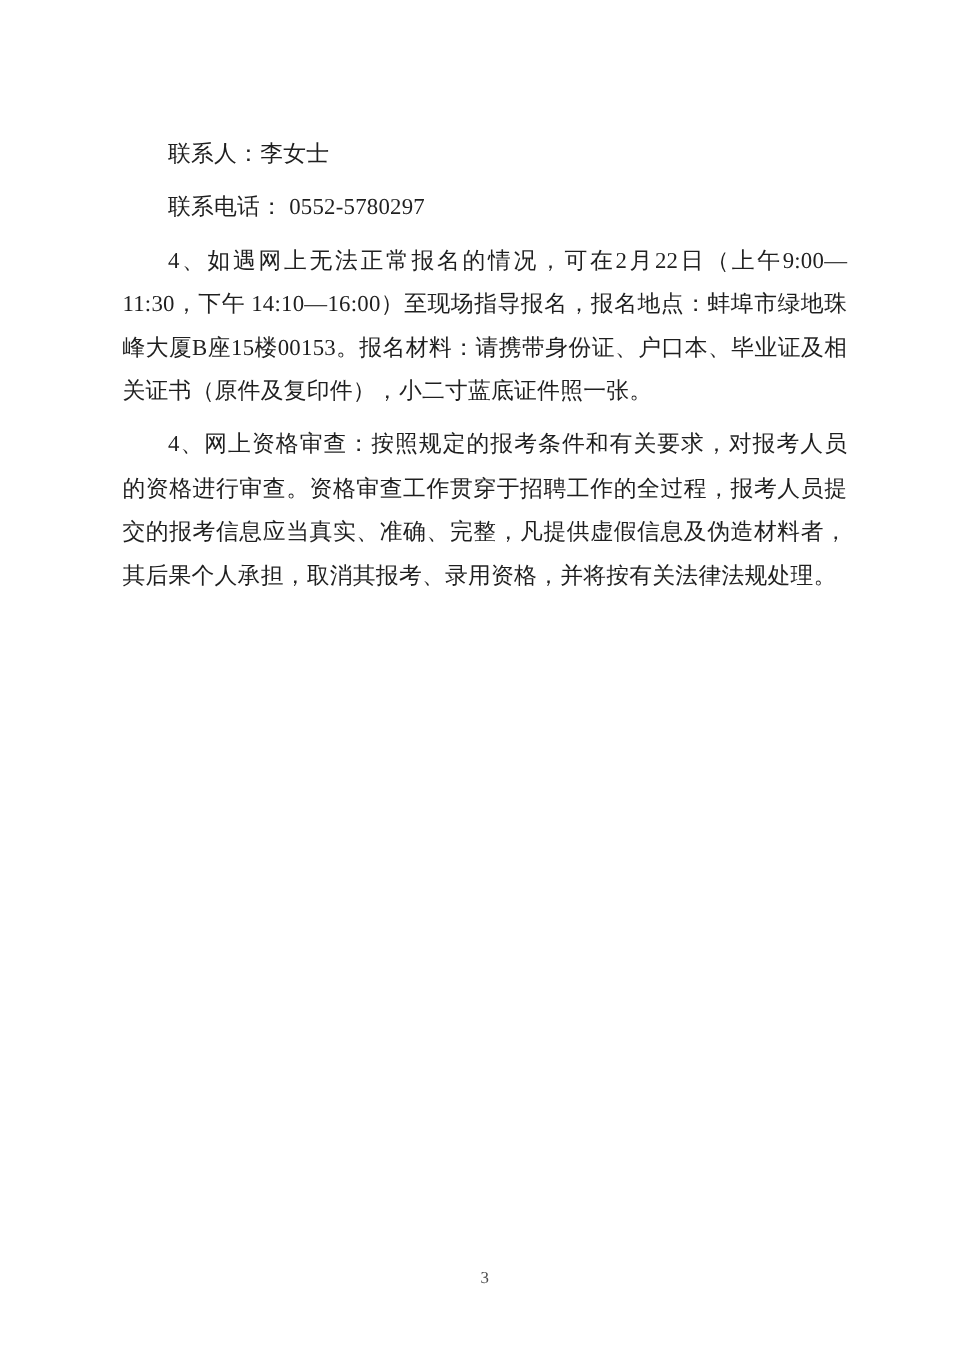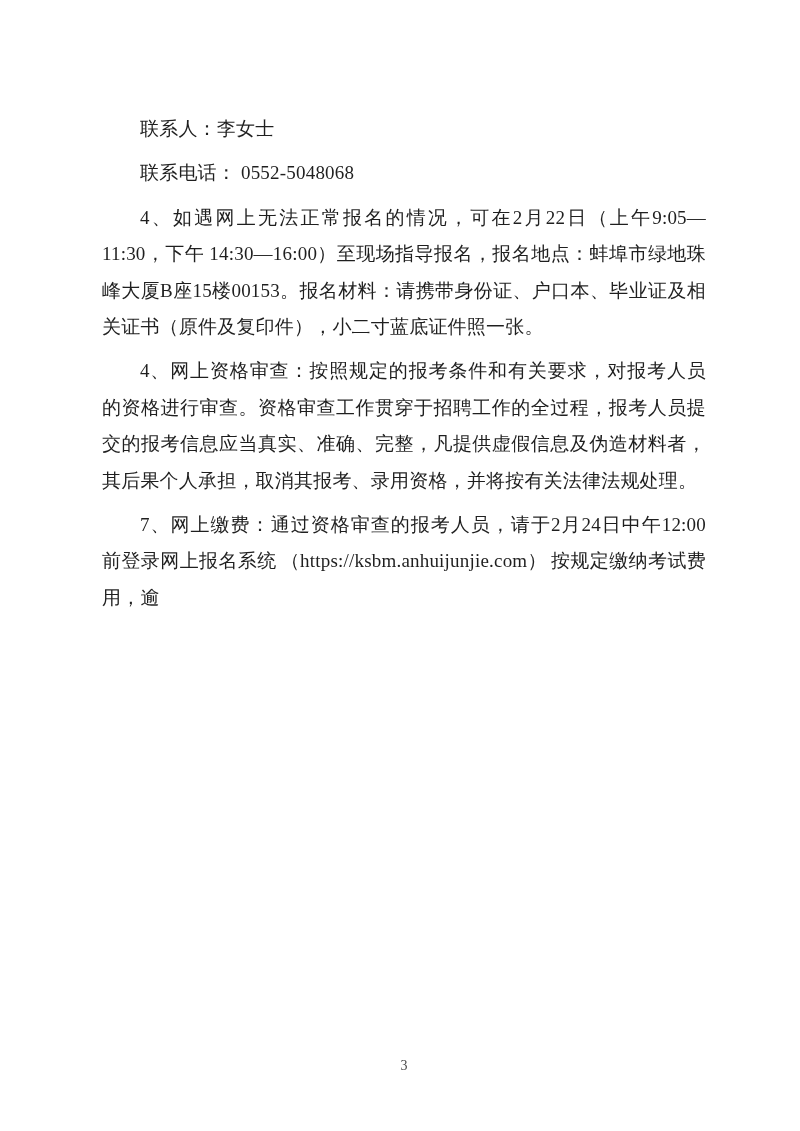--- a/index.html
+++ b/index.html
@@ -43,19 +43,18 @@
     font-size: 14px;
     color: #4a4a4a;
   }
 </style>
 </head>
 <body>
 
 <div class="page">
   <div class="text-block">
     <p class="para">联系人：李女士</p>
-    <p class="para">联系电话： 0552-5048068</p>
-    <p class="para">4、如遇网上无法正常报名的情况，可在2月22日（上午9:05—11:30，下午 14:30—16:00）至现场指导报名，报名地点：蚌埠市绿地珠峰大厦B座15楼00153。报名材料：请携带身份证、户口本、毕业证及相关证书（原件及复印件），小二寸蓝底证件照一张。</p>
+    <p class="para">联系电话： 0552-5780297</p>
+    <p class="para">4、如遇网上无法正常报名的情况，可在2月22日（上午9:00—11:30，下午 14:10—16:00）至现场指导报名，报名地点：蚌埠市绿地珠峰大厦B座15楼00153。报名材料：请携带身份证、户口本、毕业证及相关证书（原件及复印件），小二寸蓝底证件照一张。</p>
     <p class="para">4、网上资格审查：按照规定的报考条件和有关要求，对报考人员的资格进行审查。资格审查工作贯穿于招聘工作的全过程，报考人员提交的报考信息应当真实、准确、完整，凡提供虚假信息及伪造材料者，其后果个人承担，取消其报考、录用资格，并将按有关法律法规处理。</p>
-    <p class="para">7、网上缴费：通过资格审查的报考人员，请于2月24日中午12:00 前登录网上报名系统<span class="nowrap-url">（https://ksbm.anhuijunjie.com）</span>按规定缴纳考试费用，逾</p>
   </div>
   <div class="page-number">3</div>
 </div>
 
 </body></html>

